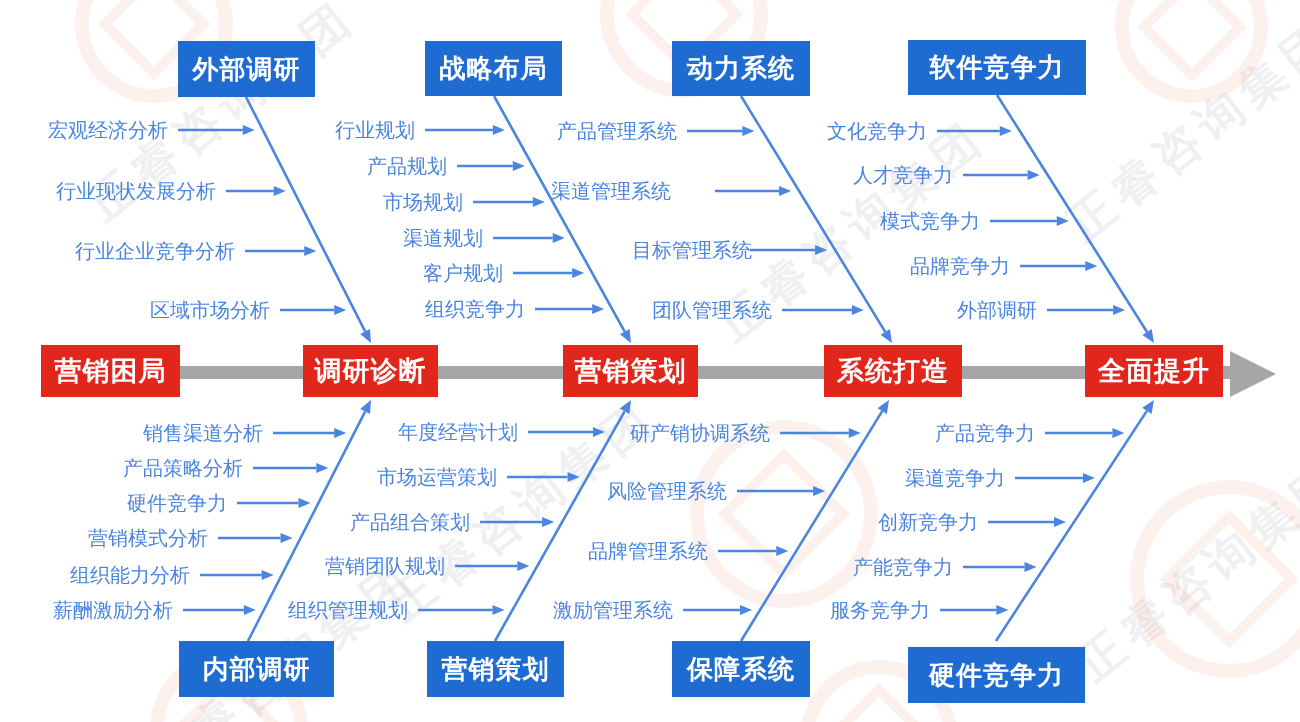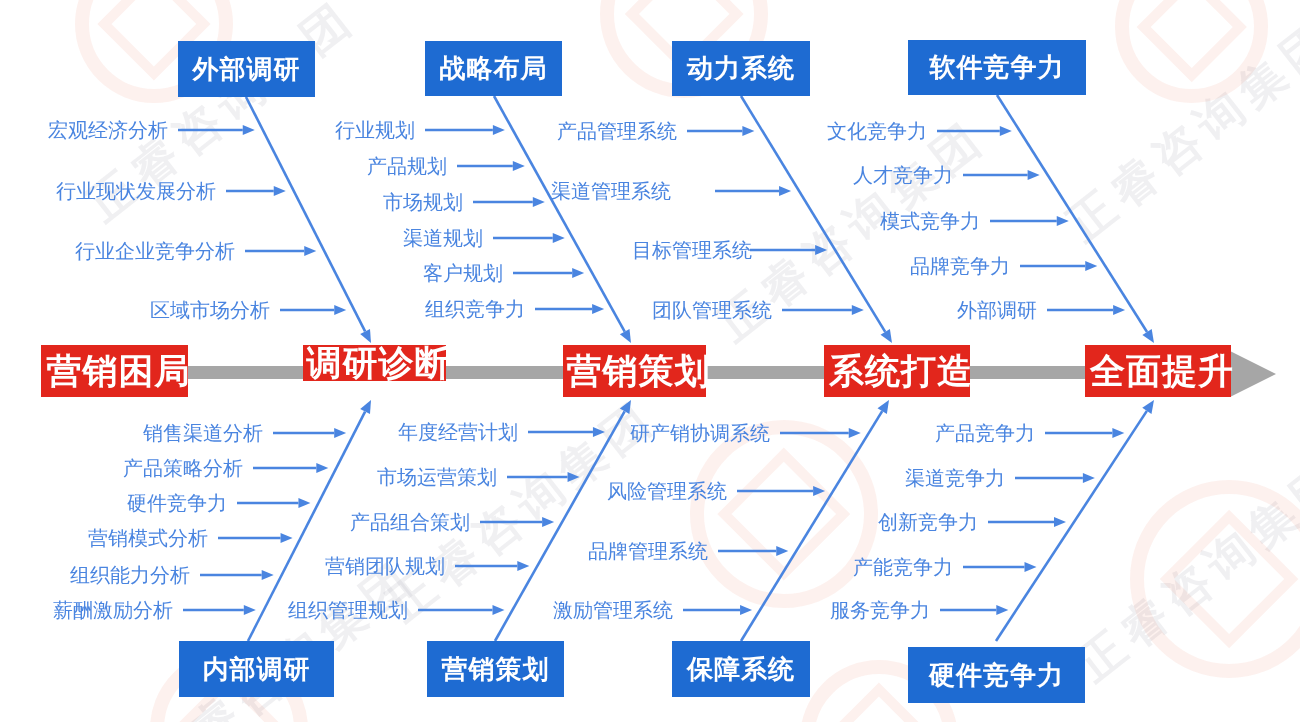--- a/index.html
+++ b/index.html
@@ -2,21 +2,21 @@
 <html style="--box-blue: #1e6bd2; --box-red: #e2261c; --text-blue: #4a85e0;"><head>
 <meta charset="utf-8">
 <style>
   html,body{margin:0;padding:0;background:#fff;}
   .stage{position:relative;width:1300px;height:722px;background:#fff;overflow:hidden;
          font-family:"Liberation Sans","DejaVu Sans",sans-serif;}
   #lines{position:absolute;left:0;top:0;z-index:1;}
   .bbox{position:absolute;display:flex;align-items:center;justify-content:center;
         color:#fff;font-weight:bold;z-index:3;white-space:nowrap;}
   .blue{background:var(--box-blue);font-size:26px;letter-spacing:1px;}
-  .red{background:var(--box-red);font-size:35px;letter-spacing:1px;padding-left:8px;}
+  .red{background:var(--box-red);font-size:27px;letter-spacing:1px;}
   .item{position:absolute;z-index:2;color:var(--text-blue);font-size:20px;line-height:28px;
         font-weight:500;white-space:nowrap;text-align:right;}
   
   .wm-text{position:absolute;z-index:0;color:rgba(185,188,195,0.22);font-size:46px;font-weight:bold;
            letter-spacing:8px;white-space:nowrap;transform:rotate(-38deg);}
   .wm-circle{position:absolute;z-index:0;border-radius:50%;border:14px solid rgba(232,96,72,0.09);
              display:flex;align-items:center;justify-content:center;}
   .wm-diamond{width:46%;height:46%;border:10px solid rgba(232,96,72,0.09);transform:rotate(45deg);}
 </style>
 </head>
@@ -146,21 +146,21 @@
       <polygon points="1094.8630705394191,478 1082.8630705394191,483 1082.8630705394191,473" fill="#4a85e0"></polygon>
       <line x1="988" y1="522" x2="1054.0165975103735" y2="522" stroke="#4a85e0" stroke-width="2.4"></line>
       <polygon points="1066.0165975103735,522 1054.0165975103735,527 1054.0165975103735,517" fill="#4a85e0"></polygon>
       <line x1="963" y1="567" x2="1024.5145228215767" y2="567" stroke="#4a85e0" stroke-width="2.4"></line>
       <polygon points="1036.5145228215767,567 1024.5145228215767,572 1024.5145228215767,562" fill="#4a85e0"></polygon>
       <line x1="940" y1="610" x2="996.3236514522822" y2="610" stroke="#4a85e0" stroke-width="2.4"></line>
       <polygon points="1008.3236514522822,610 996.3236514522822,615 996.3236514522822,605" fill="#4a85e0"></polygon>
     </svg>
 
   <div class="bbox red" style="left:41px;top:345px;width:139px;height:52px">营销困局</div>
-  <div class="bbox red" style="left:303px;top:345px;width:135px;height:36px">调研诊断</div>
+  <div class="bbox red" style="left:303px;top:345px;width:135px;height:52px">调研诊断</div>
   <div class="bbox red" style="left:563px;top:345px;width:135px;height:52px">营销策划</div>
   <div class="bbox red" style="left:824px;top:345px;width:138px;height:52px">系统打造</div>
   <div class="bbox red" style="left:1085px;top:345px;width:138px;height:52px">全面提升</div>
 
   <div class="bbox blue" style="left:178px;top:41px;width:137px;height:56px">外部调研</div>
   <div class="bbox blue" style="left:425px;top:41px;width:137px;height:55px">战略布局</div>
   <div class="bbox blue" style="left:672px;top:41px;width:138px;height:55px">动力系统</div>
   <div class="bbox blue" style="left:908px;top:40px;width:178px;height:55px">软件竞争力</div>
 
   <div class="bbox blue" style="left:179px;top:641px;width:155px;height:56px">内部调研</div>

